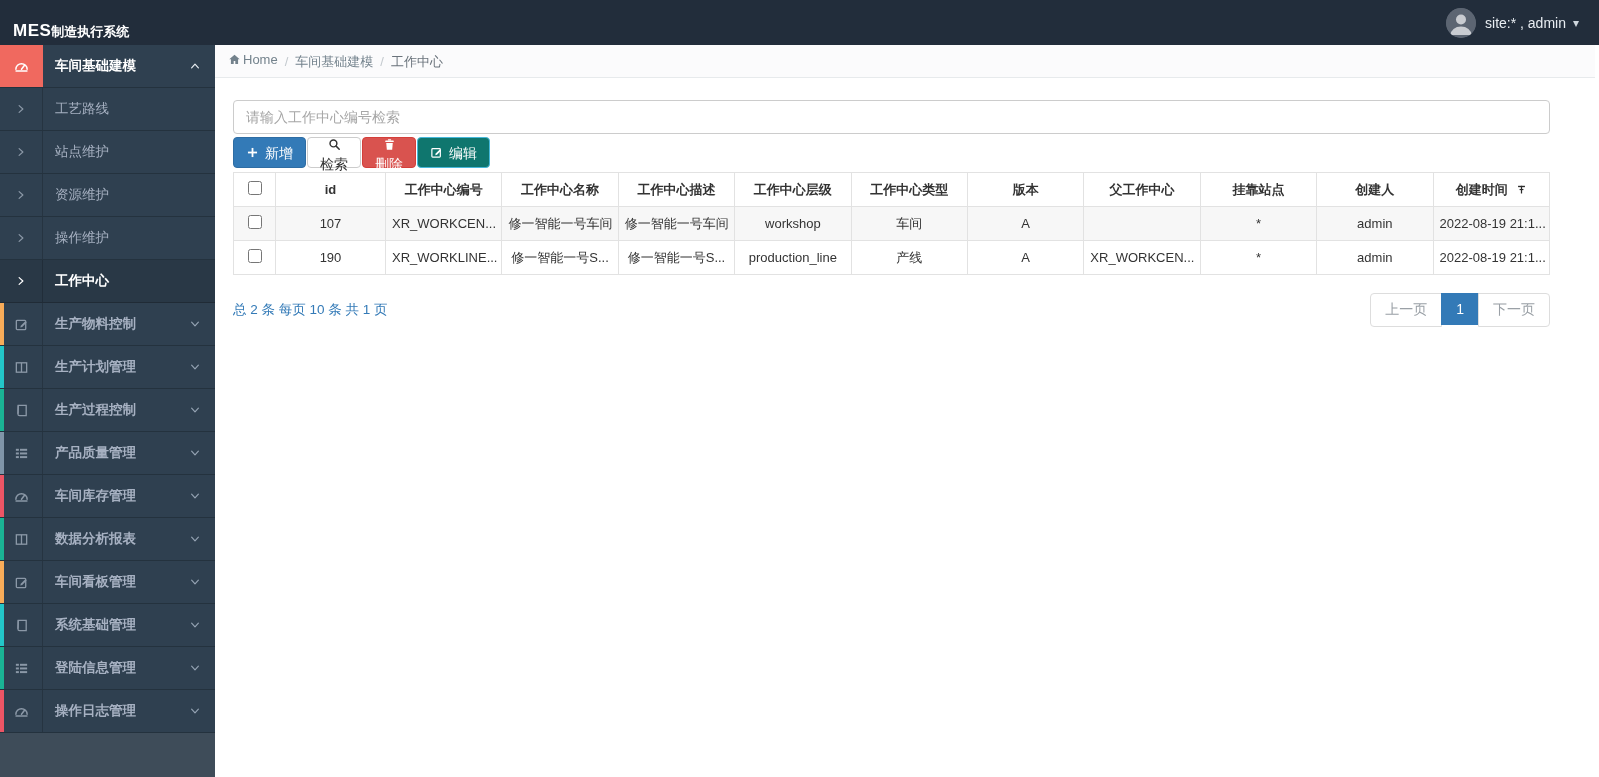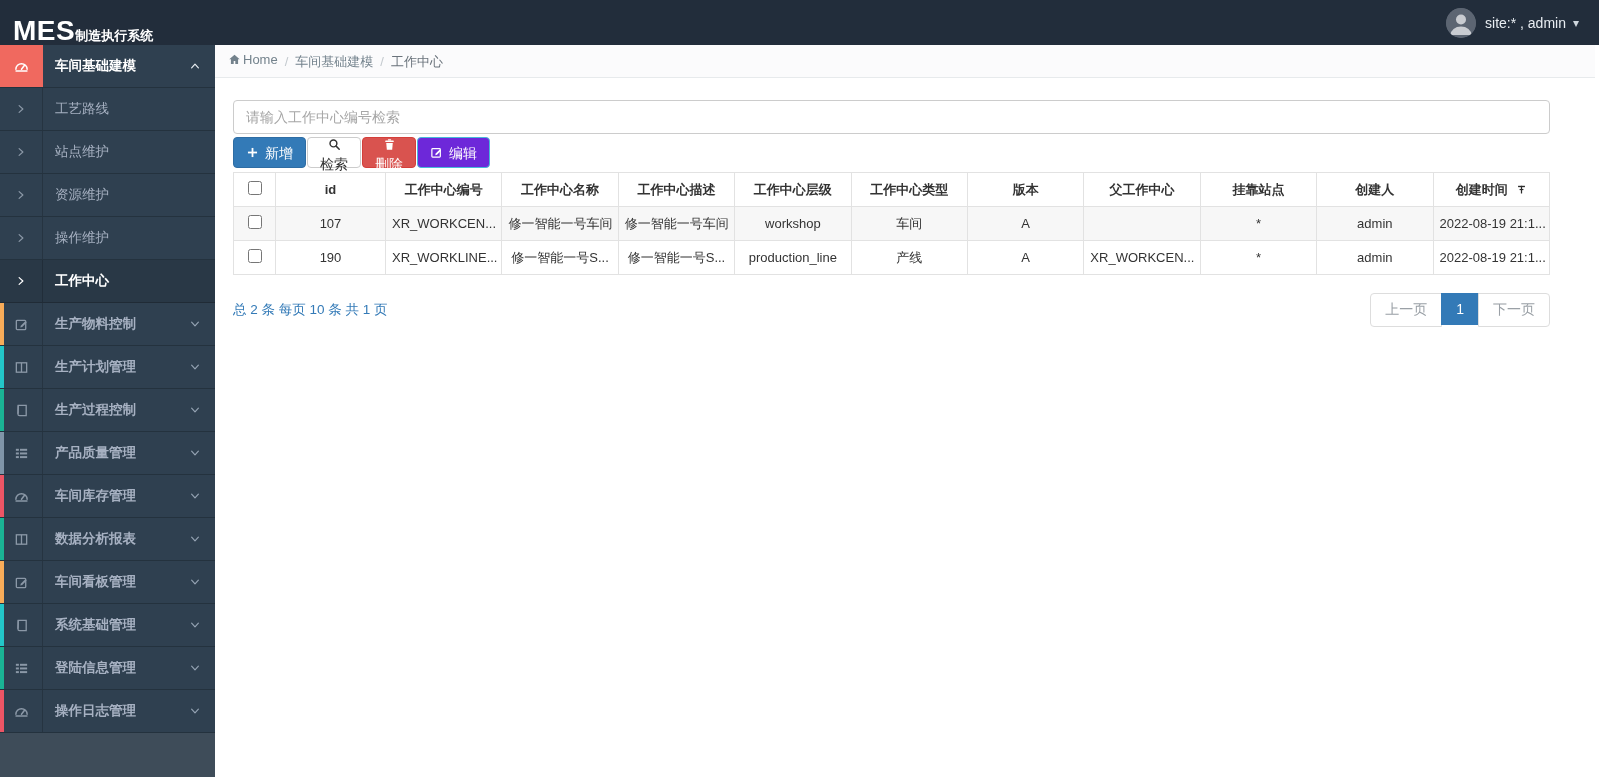--- a/index.html
+++ b/index.html
@@ -10,21 +10,21 @@
     -webkit-font-smoothing:antialiased;
   }
 
   
   .topbar {
     position:absolute; top:0; left:0; right:0; height:45px; background:#222d3b;
     display:flex; align-items:center; justify-content:space-between;
     padding:0 20px 0 13px; z-index:20;
   }
   .logo { display:flex; align-items:baseline; color:#fff; cursor:pointer; }
-  .logo .mes { font-size:28px; font-weight:bold; letter-spacing:.5px;margin-top:16px; }
+  .logo .mes { font-size:17px; font-weight:bold; letter-spacing:.5px;margin-top:16px; }
   .logo .suffix { font-size:13px; font-weight:bold; }
   .userbox { display:flex; align-items:center; gap:9px; color:#e8edf2; font-size:14px; cursor:pointer; }
   .avatar { width:30px; height:30px; border-radius:50%; background:#5c6572; overflow:hidden; flex:0 0 30px; }
   .caret { font-size:12px; color:#cfd6dd; margin-left:-2px; }
 
   
   .sidebar { position:absolute; top:45px; left:0; bottom:0; width:215px; background:#2f4050; z-index:10; }
   .sidebar-filler { position:absolute; left:0; right:0; top:688px; bottom:0; background:#3e4c59; }
   .nav-item {
     height:43px; display:flex; align-items:center; position:relative;
@@ -66,21 +66,21 @@
 
   .toolbar { margin-top:3px; display:flex; gap:1px; }
   .btn {
     height:31px; padding:0 12px; border-radius:4px; font-size:14px; cursor:pointer;
     display:inline-flex; align-items:center; gap:6px; border:1px solid transparent;
     font-family:inherit; line-height:1;
   }
   .btn-primary { background:#337ab7; border-color:#2e6da4; color:#fff; }
   .btn-default { background:#fff; border-color:#ccc; color:#333;flex-direction:column; }
   .btn-danger  { background:#d9534f; border-color:#d43f3a; color:#fff;flex-direction:column; }
-  .btn-info    { background:#6d28d9; border-color:#46b8da; color:#fff; }
+  .btn-info    { background:#0f766e; border-color:#46b8da; color:#fff; }
 
   table.grid { margin-top:4px; width:1317px; border-collapse:collapse; table-layout:fixed; font-size:13px; color:#333; }
   table.grid th, table.grid td {
     border:1px solid #e2e2e2; text-align:center; padding:0 6px; height:34px;
     overflow:hidden; white-space:nowrap;
   }
   table.grid th { font-weight:bold; background:#fff; }
   table.grid tbody tr:nth-child(odd) { background:#f7f7f7; }
   table.grid input[type=checkbox] { width:14px; height:14px; margin:0; cursor:pointer; }
   .pin-wrap { display:inline-block; margin-left:8px; vertical-align:-1px; color:#2b2b2b; }

